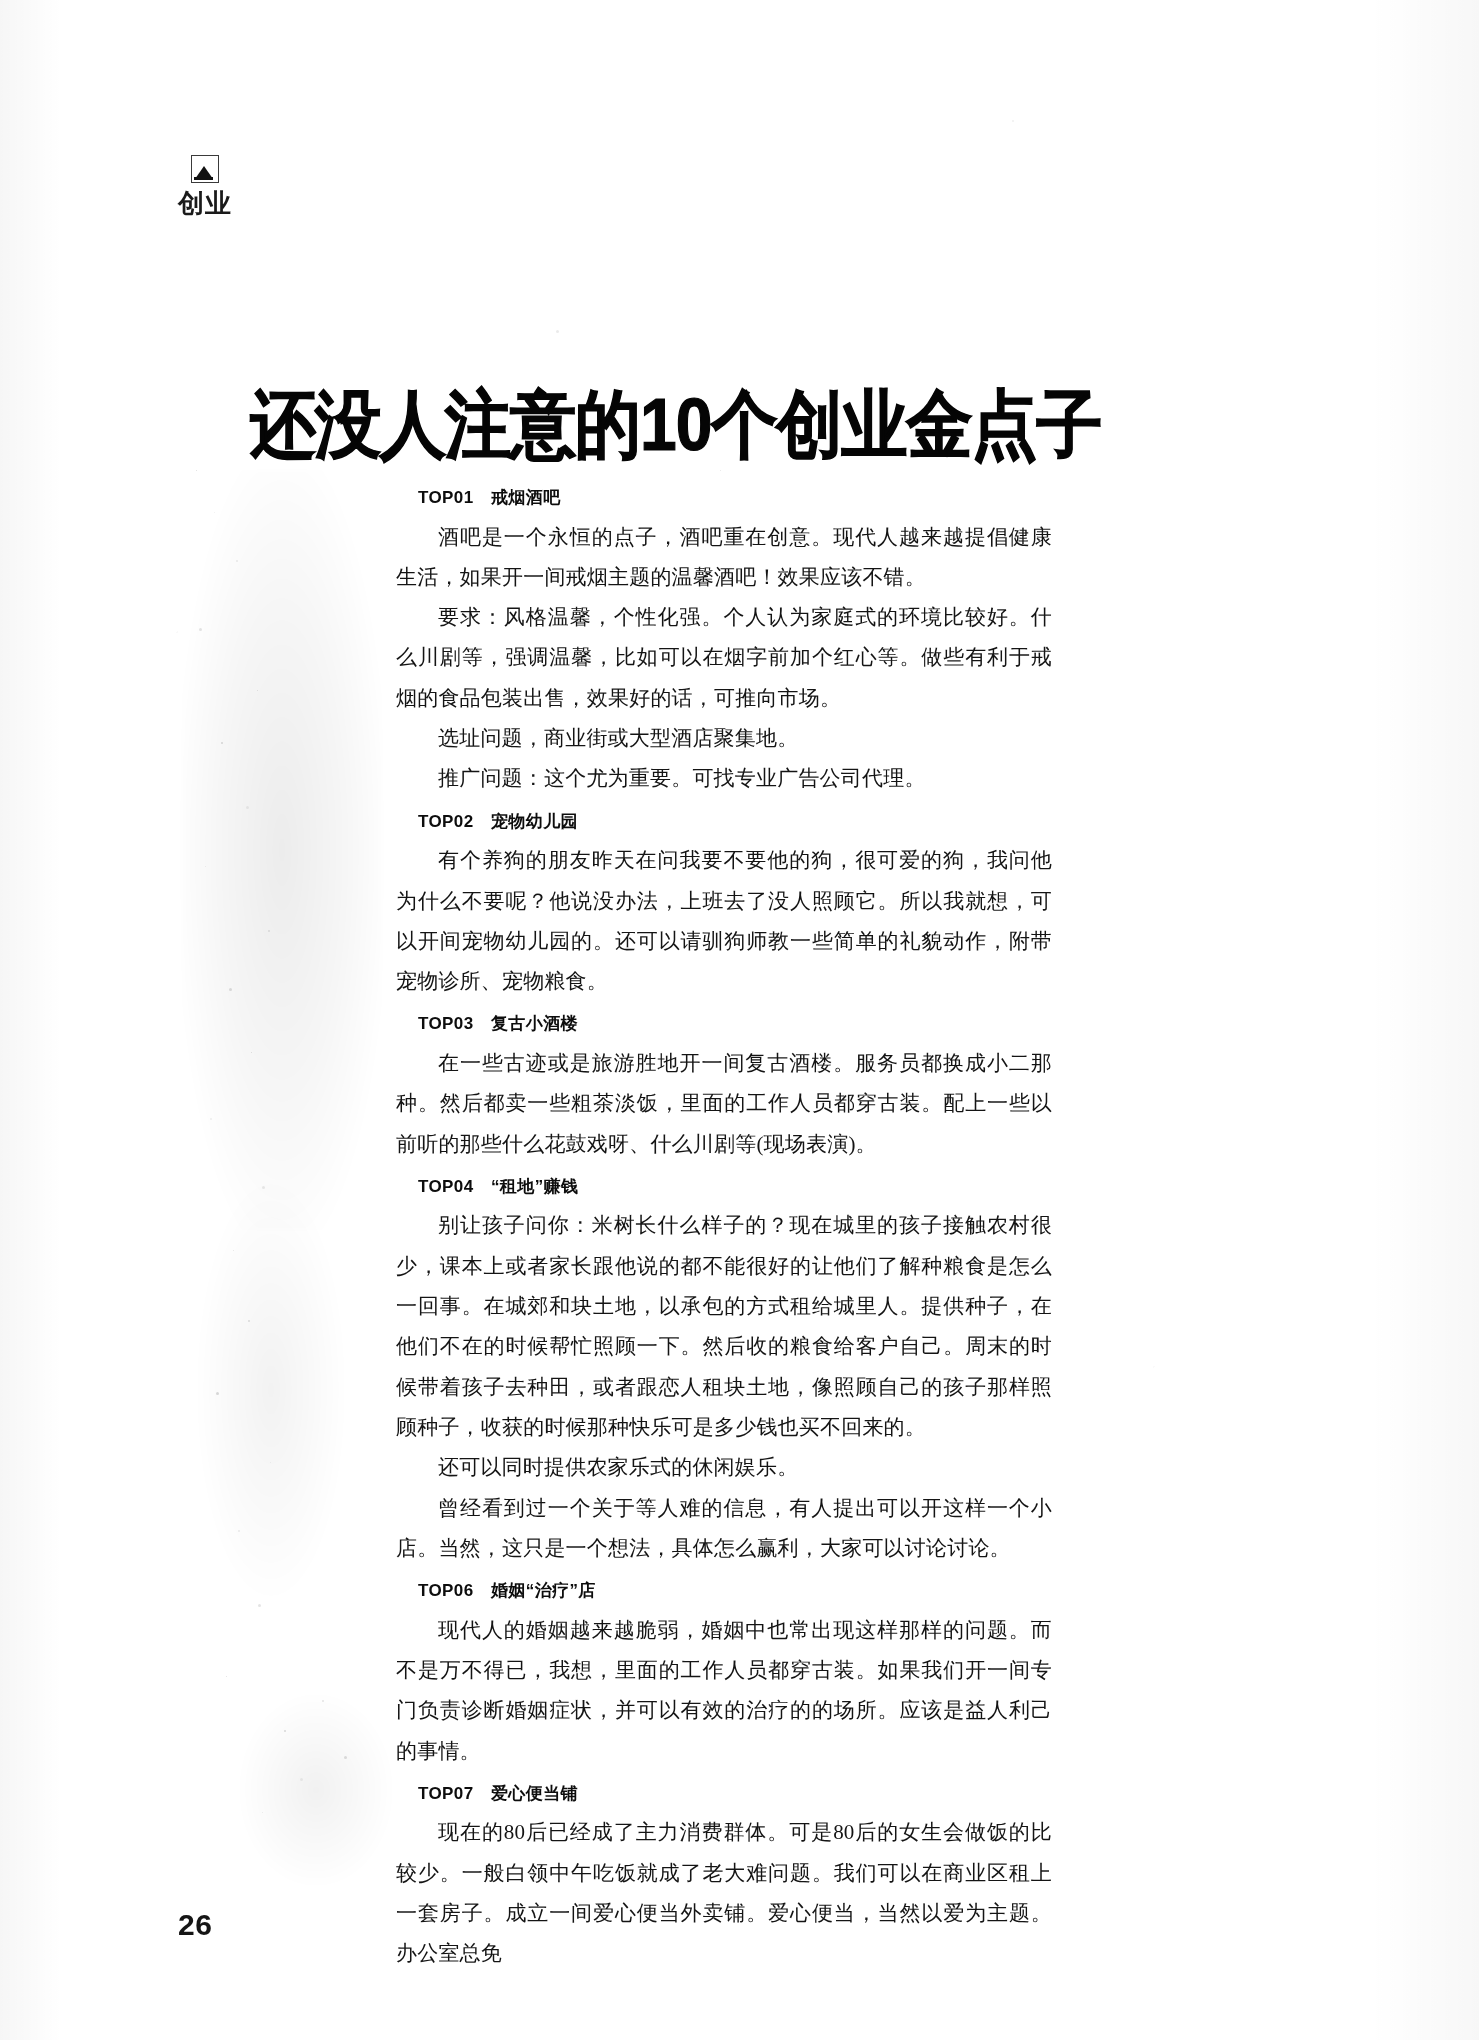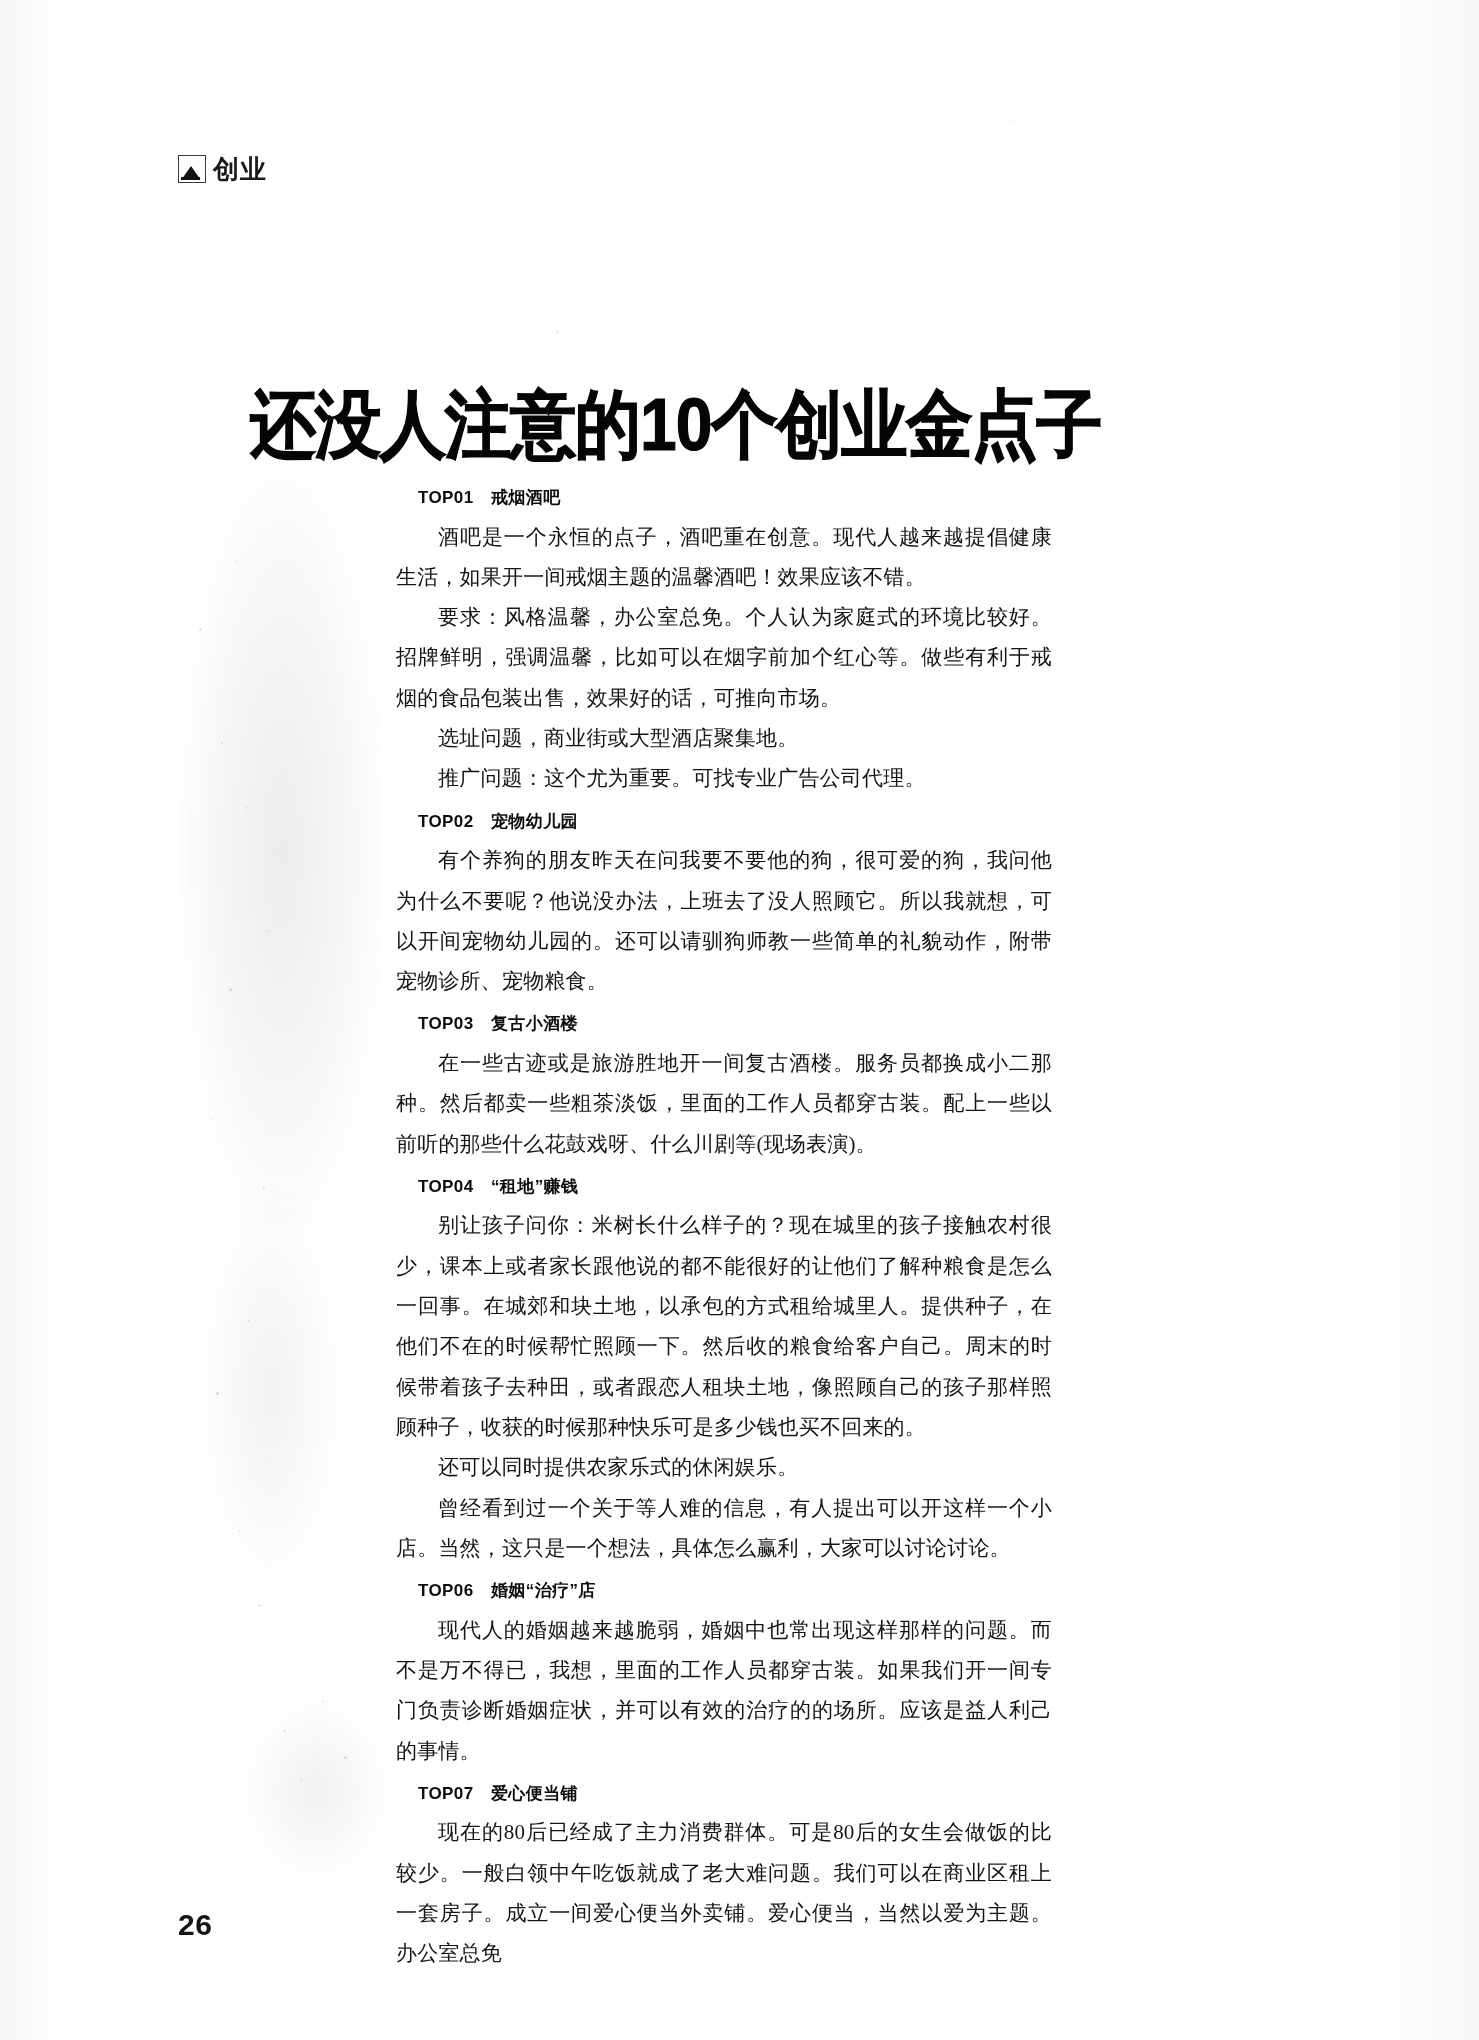--- a/index.html
+++ b/index.html
@@ -23,20 +23,21 @@
   }
 
   
   .running-header {
     position: absolute;
     left: 178px;
     top: 155px;
     display: flex;
     align-items: center;
     gap: 7px;
+    flex-direction: column;
   }
   .header-icon {
     width: 26px;
     height: 26px;
     border: 1.5px solid #3a3a3a;
     position: relative;
     overflow: hidden;
     background: #ffffff;
     flex: 0 0 auto;
   }
@@ -177,21 +178,21 @@
       <span class="mountain"></span>
     </span>
     <span class="header-label">创业</span>
   </div>
 
   <h1 class="article-title">还没人注意的10个创业金点子</h1>
 
   <div class="column" id="article-body">
       <div class="sec-heading">TOP01 戒烟酒吧</div>
       <p class="para">酒吧是一个永恒的点子，酒吧重在创意。现代人越来越提倡健康生活，如果开一间戒烟主题的温馨酒吧！效果应该不错。</p>
-      <p class="para">要求：风格温馨，办公室总免。个人认为家庭式的环境比较好。招牌鲜明，强调温馨，比如可以在烟字前加个红心等。做些有利于戒烟的食品包装出售，效果好的话，可推向市场。</p>
+      <p class="para">要求：风格温馨，个性化强。个人认为家庭式的环境比较好。什么川剧等，强调温馨，比如可以在烟字前加个红心等。做些有利于戒烟的食品包装出售，效果好的话，可推向市场。</p>
       <p class="para last-line-left">选址问题，商业街或大型酒店聚集地。</p>
       <p class="para last-line-left">推广问题：这个尤为重要。可找专业广告公司代理。</p>
       <div class="sec-heading">TOP02 宠物幼儿园</div>
       <p class="para">有个养狗的朋友昨天在问我要不要他的狗，很可爱的狗，我问他为什么不要呢？他说没办法，上班去了没人照顾它。所以我就想，可以开间宠物幼儿园的。还可以请驯狗师教一些简单的礼貌动作，附带宠物诊所、宠物粮食。</p>
       <div class="sec-heading">TOP03 复古小酒楼</div>
       <p class="para">在一些古迹或是旅游胜地开一间复古酒楼。服务员都换成小二那种。然后都卖一些粗茶淡饭，里面的工作人员都穿古装。配上一些以前听的那些什么花鼓戏呀、什么川剧等(现场表演)。</p>
       <div class="sec-heading">TOP04 “租地”赚钱</div>
       <p class="para">别让孩子问你：米树长什么样子的？现在城里的孩子接触农村很少，课本上或者家长跟他说的都不能很好的让他们了解种粮食是怎么一回事。在城郊和块土地，以承包的方式租给城里人。提供种子，在他们不在的时候帮忙照顾一下。然后收的粮食给客户自己。周末的时候带着孩子去种田，或者跟恋人租块土地，像照顾自己的孩子那样照顾种子，收获的时候那种快乐可是多少钱也买不回来的。</p>
       <p class="para last-line-left">还可以同时提供农家乐式的休闲娱乐。</p>
       <p class="para">曾经看到过一个关于等人难的信息，有人提出可以开这样一个小店。当然，这只是一个想法，具体怎么赢利，大家可以讨论讨论。</p>

